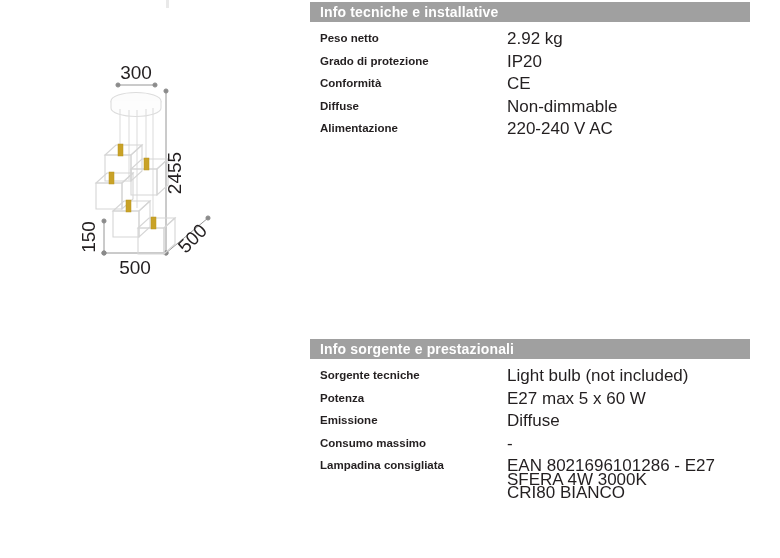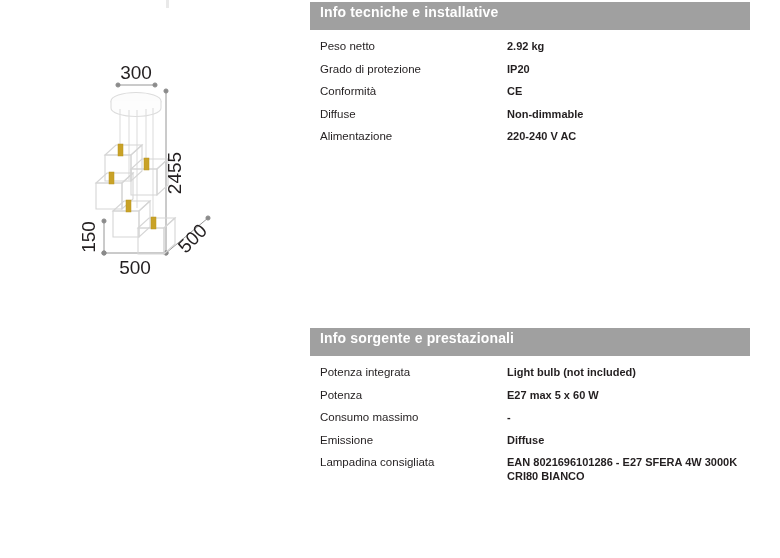--- a/index.html
+++ b/index.html
@@ -31,25 +31,25 @@
     top: 0;
   }
 
   
   .spec-section {
     position: absolute;
     left: 310px;
     width: 440px;
   }
   #section-tech { top: 2px; }
-  #section-source { top: 328px; }
+  #section-source { top: 339px; }
 
   .section-header {
     background: #a0a0a0;
-    height: 28px;
+    height: 20px;
     line-height: 20px;
     padding: 0 0 0 10px;
     box-sizing: border-box;
   }
   .section-header-title {
     color: #ffffff;
     font-size: 14px;
     font-weight: bold;
     letter-spacing: 0.15px;
     display: block;
@@ -57,30 +57,30 @@
   }
 
   .spec-table {
     margin-top: 10px;
     width: 100%;
     border-collapse: collapse;
   }
   .spec-table tr { vertical-align: top; }
   .spec-label {
     font-size: 11.5px;
-    font-weight: normal;
+    font-weight: bold;
     color: #231f20;
     padding: 0 0 9px 10px;
     width: 187px;
     white-space: nowrap;
     line-height: 12px;
   }
   .spec-value {
-    font-size: 11px;
-    font-weight: bold;
+    font-size: 17px;
+    font-weight: normal;
     color: #231f20;
     padding: 0 0 9px 0;
     line-height: 13.5px;
     white-space: pre-line;
   }
 
   
   #top-artifact {
     position: absolute;
     left: 166px;
@@ -207,34 +207,34 @@
   </table>
 </div>
 
 <div class="spec-section" id="section-source">
   <div class="section-header">
     <span class="section-header-title">Info sorgente e prestazionali</span>
   </div>
   <table class="spec-table">
     <tbody>
       <tr>
-        <td class="spec-label">Potenza integrata</td>
+        <td class="spec-label">Sorgente tecniche</td>
         <td class="spec-value">Light bulb (not included)</td>
       </tr>
       <tr>
         <td class="spec-label">Potenza</td>
         <td class="spec-value">E27 max 5 x 60 W</td>
       </tr>
       <tr>
+        <td class="spec-label">Emissione</td>
+        <td class="spec-value">Diffuse</td>
+      </tr>
+      <tr>
         <td class="spec-label">Consumo massimo</td>
         <td class="spec-value">-</td>
-      </tr>
-      <tr>
-        <td class="spec-label">Emissione</td>
-        <td class="spec-value">Diffuse</td>
       </tr>
       <tr>
         <td class="spec-label">Lampadina consigliata</td>
         <td class="spec-value">EAN 8021696101286 - E27 SFERA 4W 3000K
 CRI80 BIANCO</td>
       </tr>
     </tbody>
   </table>
 </div>
 

